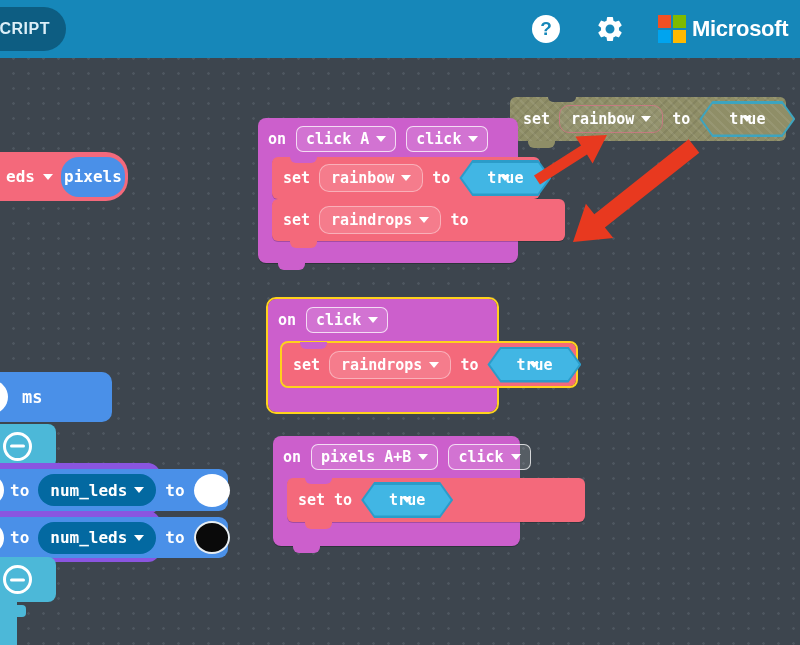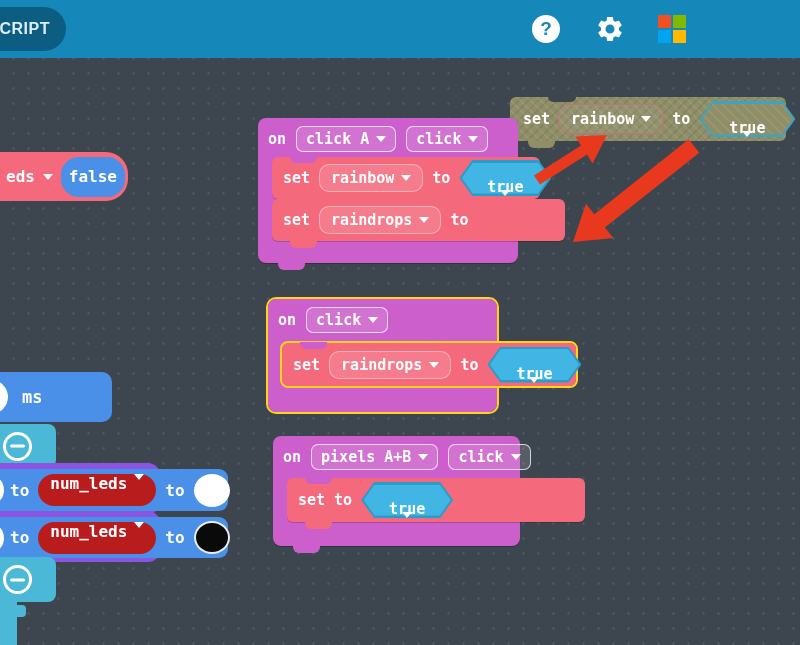--- a/index.html
+++ b/index.html
@@ -41,21 +41,21 @@
   .bump{position:absolute;bottom:-7px;left:18px;width:27px;height:7px;border-radius:0 0 6px 6px;}
   .bump.pink{background:#f4697b;} .bump.mag{background:#cc5fcc;} .bump.gho{background:#8f8e67;}
   .sel{outline:2px solid #ffd21c;}
   
   .hex{position:relative;height:36px;flex:none;cursor:pointer;}
   .hex i,.hex b{position:absolute;display:block;}
   .hex .hb{inset:0;background:#2b9cc9;
      clip-path:polygon(13px 0,calc(100% - 13px) 0,100% 50%,calc(100% - 13px) 100%,13px 100%,0 50%);}
   .hex .hf{inset:2.5px;background:#41b6e4;
      clip-path:polygon(11px 0,calc(100% - 11px) 0,100% 50%,calc(100% - 11px) 100%,11px 100%,0 50%);}
-  .hex .hlbl{position:absolute;inset:0;display:flex;align-items:flex-end;justify-content:center;gap:7px;font-style:normal;}
+  .hex .hlbl{position:absolute;inset:0;display:flex;align-items:center;justify-content:center;gap:7px;font-style:normal;}
   
   .ghost{background:#8f8e67;border-radius:6px;display:flex;align-items:center;gap:9px;padding-left:13px;height:44px;
          background-image:repeating-linear-gradient(45deg,rgba(255,255,255,.07) 0 2px,rgba(0,0,0,0) 2px 7px),
                           repeating-linear-gradient(-45deg,rgba(0,0,0,.07) 0 2px,rgba(0,0,0,0) 2px 7px);}
   .ghost .field.var{border-color:#c47a80;background:rgba(255,255,255,.05);}
   .ghost .hb{background:#3da4bf;}
   .ghost .hf{background:#8f8e67;
      background-image:repeating-linear-gradient(45deg,rgba(255,255,255,.07) 0 2px,rgba(0,0,0,0) 2px 7px);}
   .gnotch{position:absolute;top:-1px;left:38px;width:28px;height:6px;background:#3d454e;border-radius:0 0 5px 5px;}
   
@@ -66,21 +66,21 @@
   .msb{left:-12px;top:372px;width:124px;height:50px;background:#4a90e8;border-radius:10px;
        display:flex;align-items:center;font-size:17px;}
   .wcirc{width:34px;height:34px;border-radius:50%;background:#fff;flex:none;}
   .bcirc{width:36px;height:33px;border-radius:50%;background:#0a0a0a;border:2px solid #e8eef2;flex:none;box-sizing:border-box;}
   .tealb{background:#4cb8d8;border-radius:0 8px 8px 0;display:flex;align-items:center;}
   .ominus{width:23px;height:23px;border:3px solid #fff;border-radius:50%;position:relative;margin-left:3px;flex:none;}
   .ominus:after{content:"";position:absolute;left:4px;right:4px;top:50%;transform:translateY(-50%);
                 height:3px;background:#fff;border-radius:2px;}
   .prow{background:#8a55e0;border-radius:12px;}
   .brow{background:#4a90e8;border-radius:9px;display:flex;align-items:center;gap:9px;font-size:16px;}
-  .npill{height:32px;padding:0 12px;background:#b91c1c;border-radius:16px;display:flex;
+  .npill{height:32px;padding:0 12px;background:#0369a1;border-radius:16px;display:flex;align-items:center;
          gap:7px;flex:none;}
   .halfcirc{position:absolute;left:-12px;top:5px;width:32px;height:32px;border-radius:50%;background:#fff;}
   .arrows{position:absolute;left:0;top:0;z-index:8;pointer-events:none;}
 </style>
 </head>
 <body>
 
 <div class="stage">
 
   <div class="topbar">
@@ -94,20 +94,21 @@
       <svg viewBox="0 0 24 24" width="30" height="30">
           <path fill="#ffffff" d="M19.14,12.94c0.04-0.3,0.06-0.61,0.06-0.94c0-0.32-0.02-0.64-0.07-0.94l2.03-1.58c0.18-0.14,0.23-0.41,0.12-0.61l-1.92-3.32c-0.12-0.22-0.37-0.29-0.59-0.22l-2.39,0.96c-0.5-0.38-1.03-0.7-1.62-0.94L14.4,2.81c-0.04-0.24-0.24-0.41-0.48-0.41h-3.84c-0.24,0-0.43,0.17-0.47,0.41L9.25,5.35C8.66,5.59,8.12,5.92,7.63,6.29L5.24,5.33c-0.22-0.08-0.47,0-0.59,0.22L2.74,8.87C2.62,9.08,2.66,9.34,2.86,9.48l2.03,1.58C4.84,11.36,4.8,11.69,4.8,12s0.02,0.64,0.07,0.94l-2.03,1.58c-0.18,0.14-0.23,0.41-0.12,0.61l1.92,3.32c0.12,0.22,0.37,0.29,0.59,0.22l2.39-0.96c0.5,0.38,1.03,0.7,1.62,0.94l0.36,2.54c0.05,0.24,0.24,0.41,0.48,0.41h3.84c0.24,0,0.44-0.17,0.47-0.41l0.36-2.54c0.59-0.24,1.13-0.56,1.62-0.94l2.39,0.96c0.22,0.08,0.47,0,0.59-0.22l1.92-3.32c0.12-0.22,0.07-0.47-0.12-0.61L19.14,12.94z M12,15.6c-1.98,0-3.6-1.62-3.6-3.6s1.62-3.6,3.6-3.6s3.6,1.62,3.6,3.6S13.98,15.6,12,15.6z"></path>
         </svg>
     </div>
     <div class="mslogo">
       <div style="background:#f25022"></div>
         <div style="background:#7fba00"></div>
       <div style="background:#00a4ef"></div>
         <div style="background:#ffb900"></div>
     </div>
+    <div class="msword">Microsoft</div>
   </div>
 
   <div class="canvas"></div>
 
   <div class="blk ghost" style="left:510px;top:97px;width:276px;">
     <div class="gnotch"></div>
     <div class="bump gho"></div>
     <span class="kw">set</span>
     <span class="field var">
       <span>rainbow</span>
@@ -218,21 +219,21 @@
         <i class="caret"></i>
           </i>
       </div>
     </div>
   </div>
 
   <div class="blk pix">
     <span style="margin-left:40px">eds</span>
     <i class="caret"></i>
     <div class="pixpill">
-      <span>false</span>
+      <span>pixels</span>
     </div>
   </div>
 
   <div class="blk msb">
     <div class="wcirc" style="margin-left:-14px"></div>
     <span style="margin-left:14px">ms</span>
   </div>
 
   <div class="blk tealb" style="left:0;top:424px;width:56px;height:44px;">
     <div class="ominus"></div>

